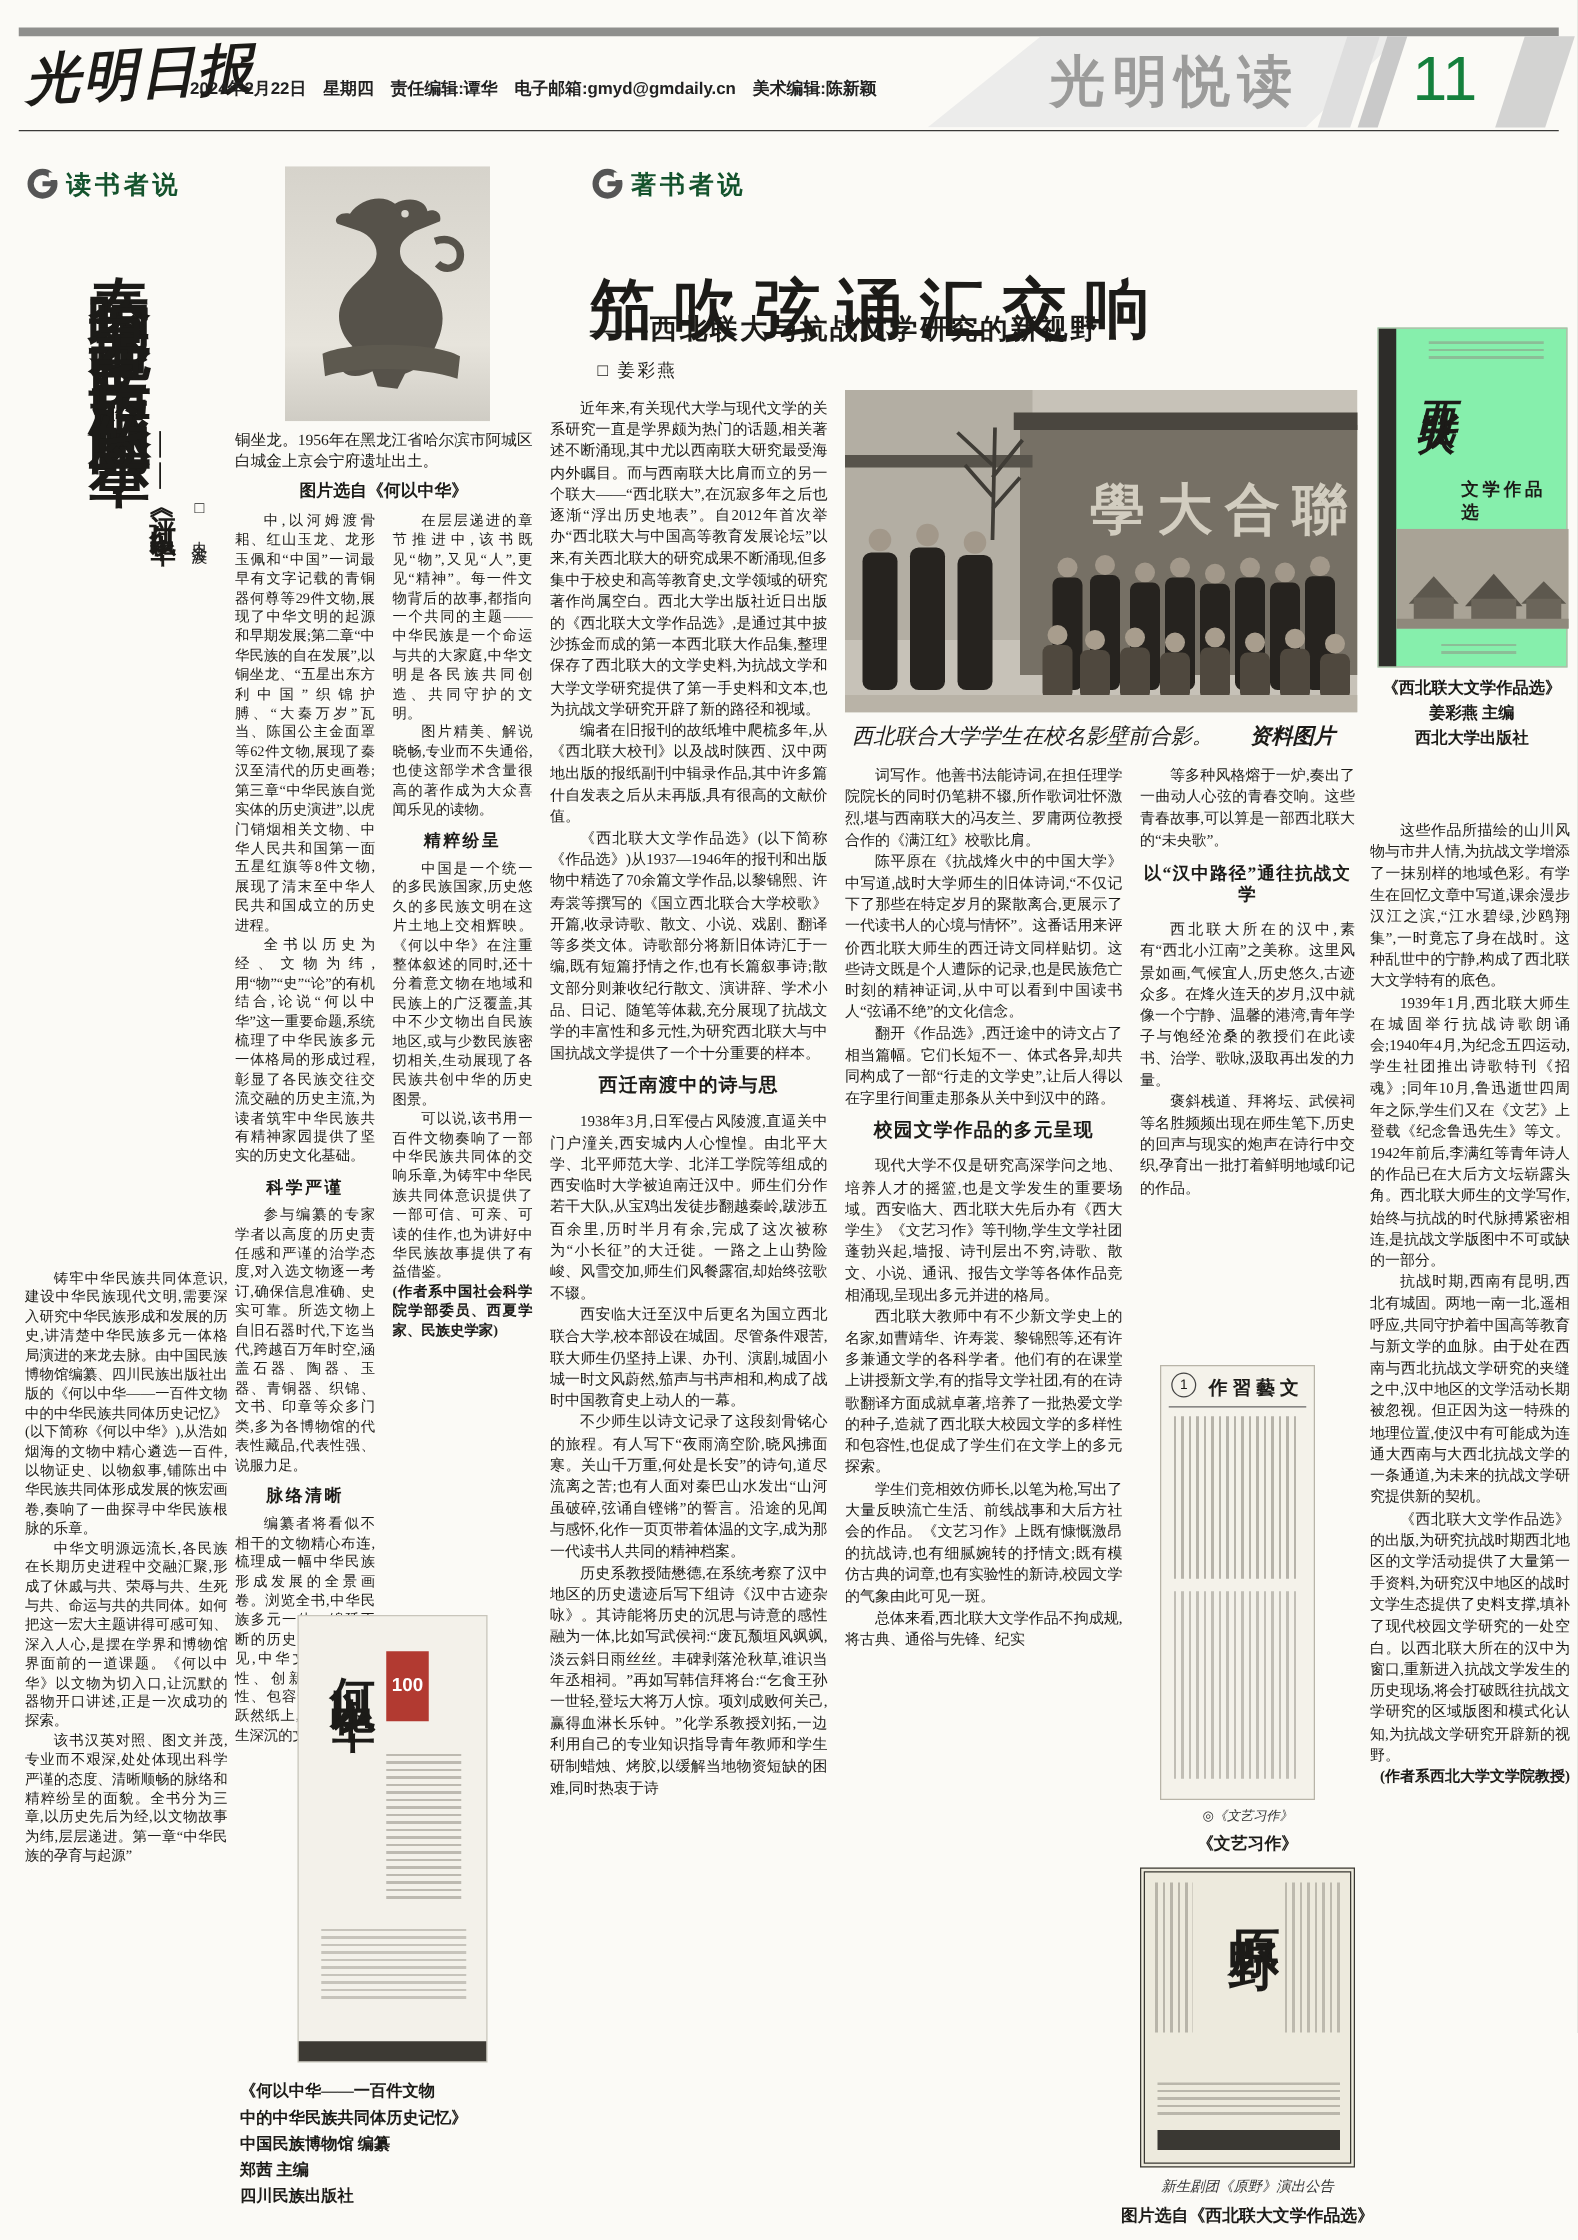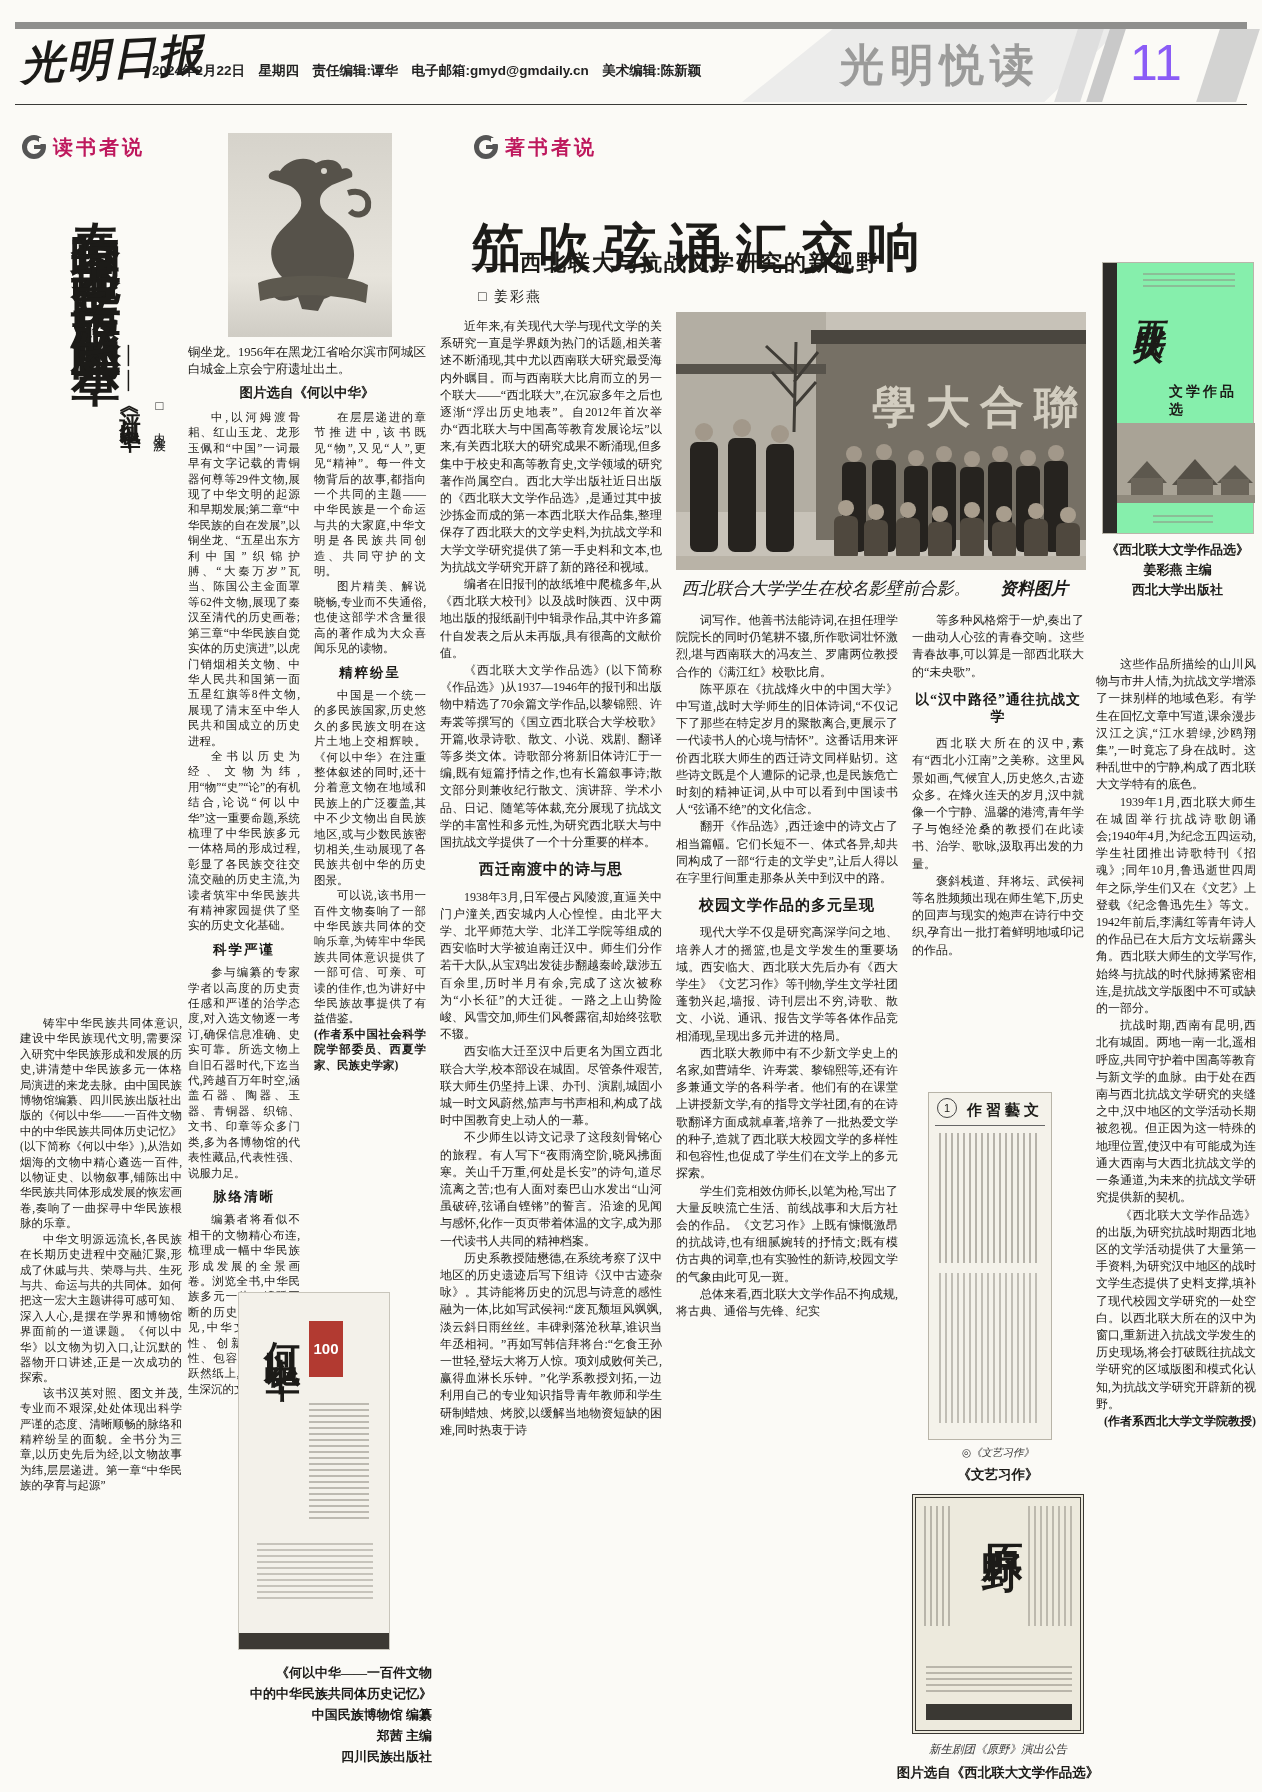--- a/index.html
+++ b/index.html
@@ -11,26 +11,26 @@
             letter-spacing:2px;transform:rotate(-3deg);font-family:"DejaVu Serif",serif;}
   .topbar{left:15px;top:22px;width:1232px;height:7px;background:#8f8f8d;}
   .dateline{left:152px;top:62px;font-size:13.5px;font-weight:bold;
             font-family:"Liberation Sans","DejaVu Sans",sans-serif;color:#222;}
   .banner{left:742px;top:29px;width:378px;height:73px;background:#ececeb;
           clip-path:polyg on(24% 0,100% 0,80% 100%,0 100%);}
   .banner{clip-path:polygon(24% 0,100% 0,80% 100%,0 100%);}
   .banner-label{left:840px;top:36px;font-size:44px;font-weight:bold;color:#9b9b9a;
           letter-spacing:6px;font-family:"Liberation Sans","DejaVu Sans",sans-serif;}
   .stripe{top:29px;height:73px;transform:skewX(-18deg);}
-  .pageno{left:1130px;top:34px;font-size:50px;color:#8b5cf6;
+  .pageno{left:1130px;top:34px;font-size:50px;color:#15803d;
           font-family:"Liberation Sans","DejaVu Sans",sans-serif;}
   .headrule{left:15px;top:104px;width:1232px;height:1px;background:#3a3a38;}
   
   .kicker{font-family:"Liberation Sans","DejaVu Sans",sans-serif;font-weight:bold;
-          font-size:20px;letter-spacing:3px;color:#be185d;}
+          font-size:20px;letter-spacing:3px;color:#14532d;}
   .glogo{display:inline-block;width:24px;height:24px;border:5px solid #555;
          border-radius:50%;box-sizing:border-box;position:relative;margin-right:7px;vertical-align:-5px;}
   .glogo::before{content:"";position:absolute;right:-3px;top:5px;width:10px;height:4px;background:#555;}
   .glogo::after{content:"";position:absolute;right:-6px;top:-2px;width:8px;height:6px;background:#fbfaf6;}
   
   .vtitle{left:38px;top:182px;writing-mode:vertical-rl;font-size:50px;font-weight:900;
           letter-spacing:11px;line-height:1;height:840px;}
   .vsub{left:116px;top:345px;writing-mode:vertical-rl;font-size:21px;font-weight:bold;height:420px;letter-spacing:4px;}
   .vauthor{left:150px;top:398px;writing-mode:vertical-rl;font-size:13px;height:120px;letter-spacing:3px;color:#222;}
   .tcol{position:absolute;font-size:11.5px;line-height:15.4px;text-align:justify;}
@@ -135,21 +135,21 @@
     <p class="attrib" style="text-indent:0;">(作者系中国社会科学院学部委员、西夏学家、民族史学家)</p>
   </div>
 
   <div class="abs fig cover1" style="left:238px;top:1292px;width:152px;height:358px;">
     <div style="position:absolute;left:18px;top:20px;writing-mode:vertical-rl;font-size:36px;font-weight:900;letter-spacing:8px;">何以中华</div>
     <div style="position:absolute;left:70px;top:28px;width:34px;height:56px;background:#b23a31;color:#fff;font-weight:bold;font-size:15px;text-align:center;line-height:56px;font-family:'Liberation Sans',sans-serif;">100</div>
     <div class="lines" style="position:absolute;left:70px;top:110px;width:60px;height:120px;opacity:.55;"></div>
     <div class="lines" style="position:absolute;left:18px;top:250px;width:116px;height:60px;opacity:.45;"></div>
     <div style="position:absolute;left:0;bottom:0;width:100%;height:16px;background:#3d3a34;"></div>
   </div>
-  <div class="abs" style="left:192px;top:1662px;width:240px;text-align:right;font-size:13px;font-weight:bold;line-height:21px;">
+  <div class="abs" style="left:192px;top:1662px;width:240px;text-align:left;font-size:13px;font-weight:bold;line-height:21px;">
     <div>《何以中华——一百件文物</div>
     <div>中的中华民族共同体历史记忆》</div>
     <div>中国民族博物馆 编纂</div>
     <div>郑茜 主编</div>
     <div>四川民族出版社</div>
   </div>
 
   <div class="abs kicker" style="left:474px;top:134px;">
     <span class="glogo"></span><span>著书者说</span>
   </div>

